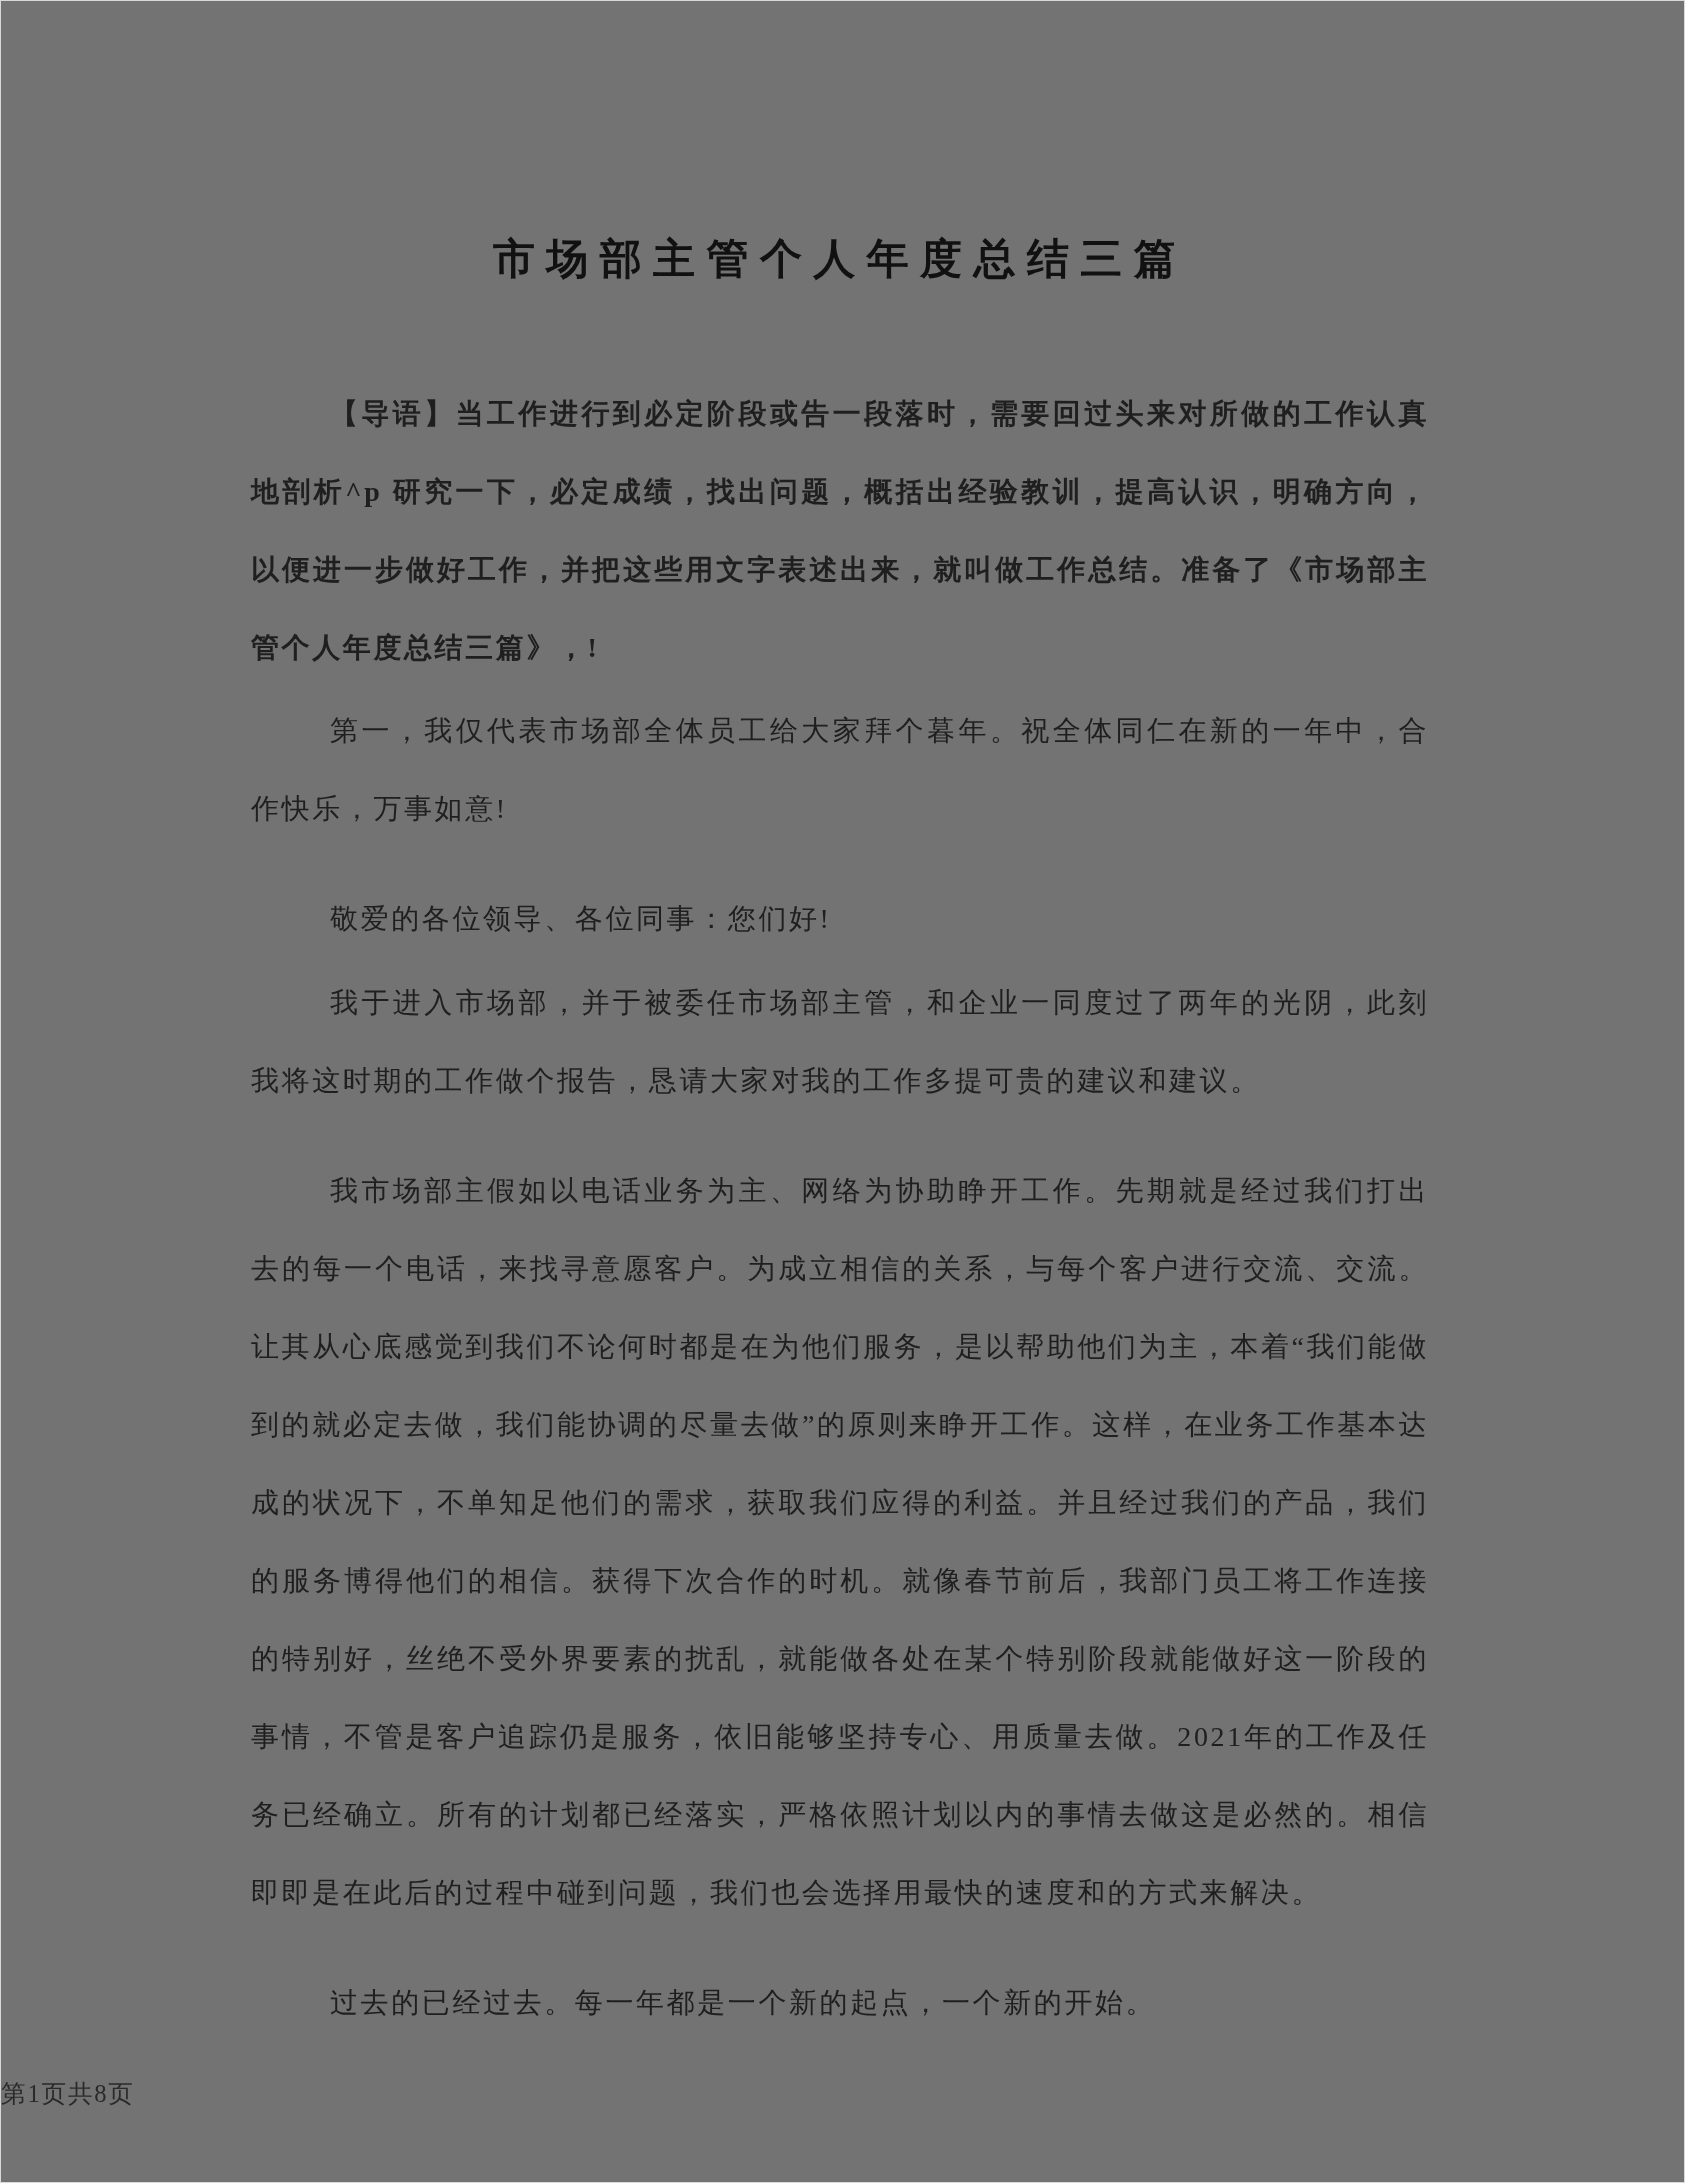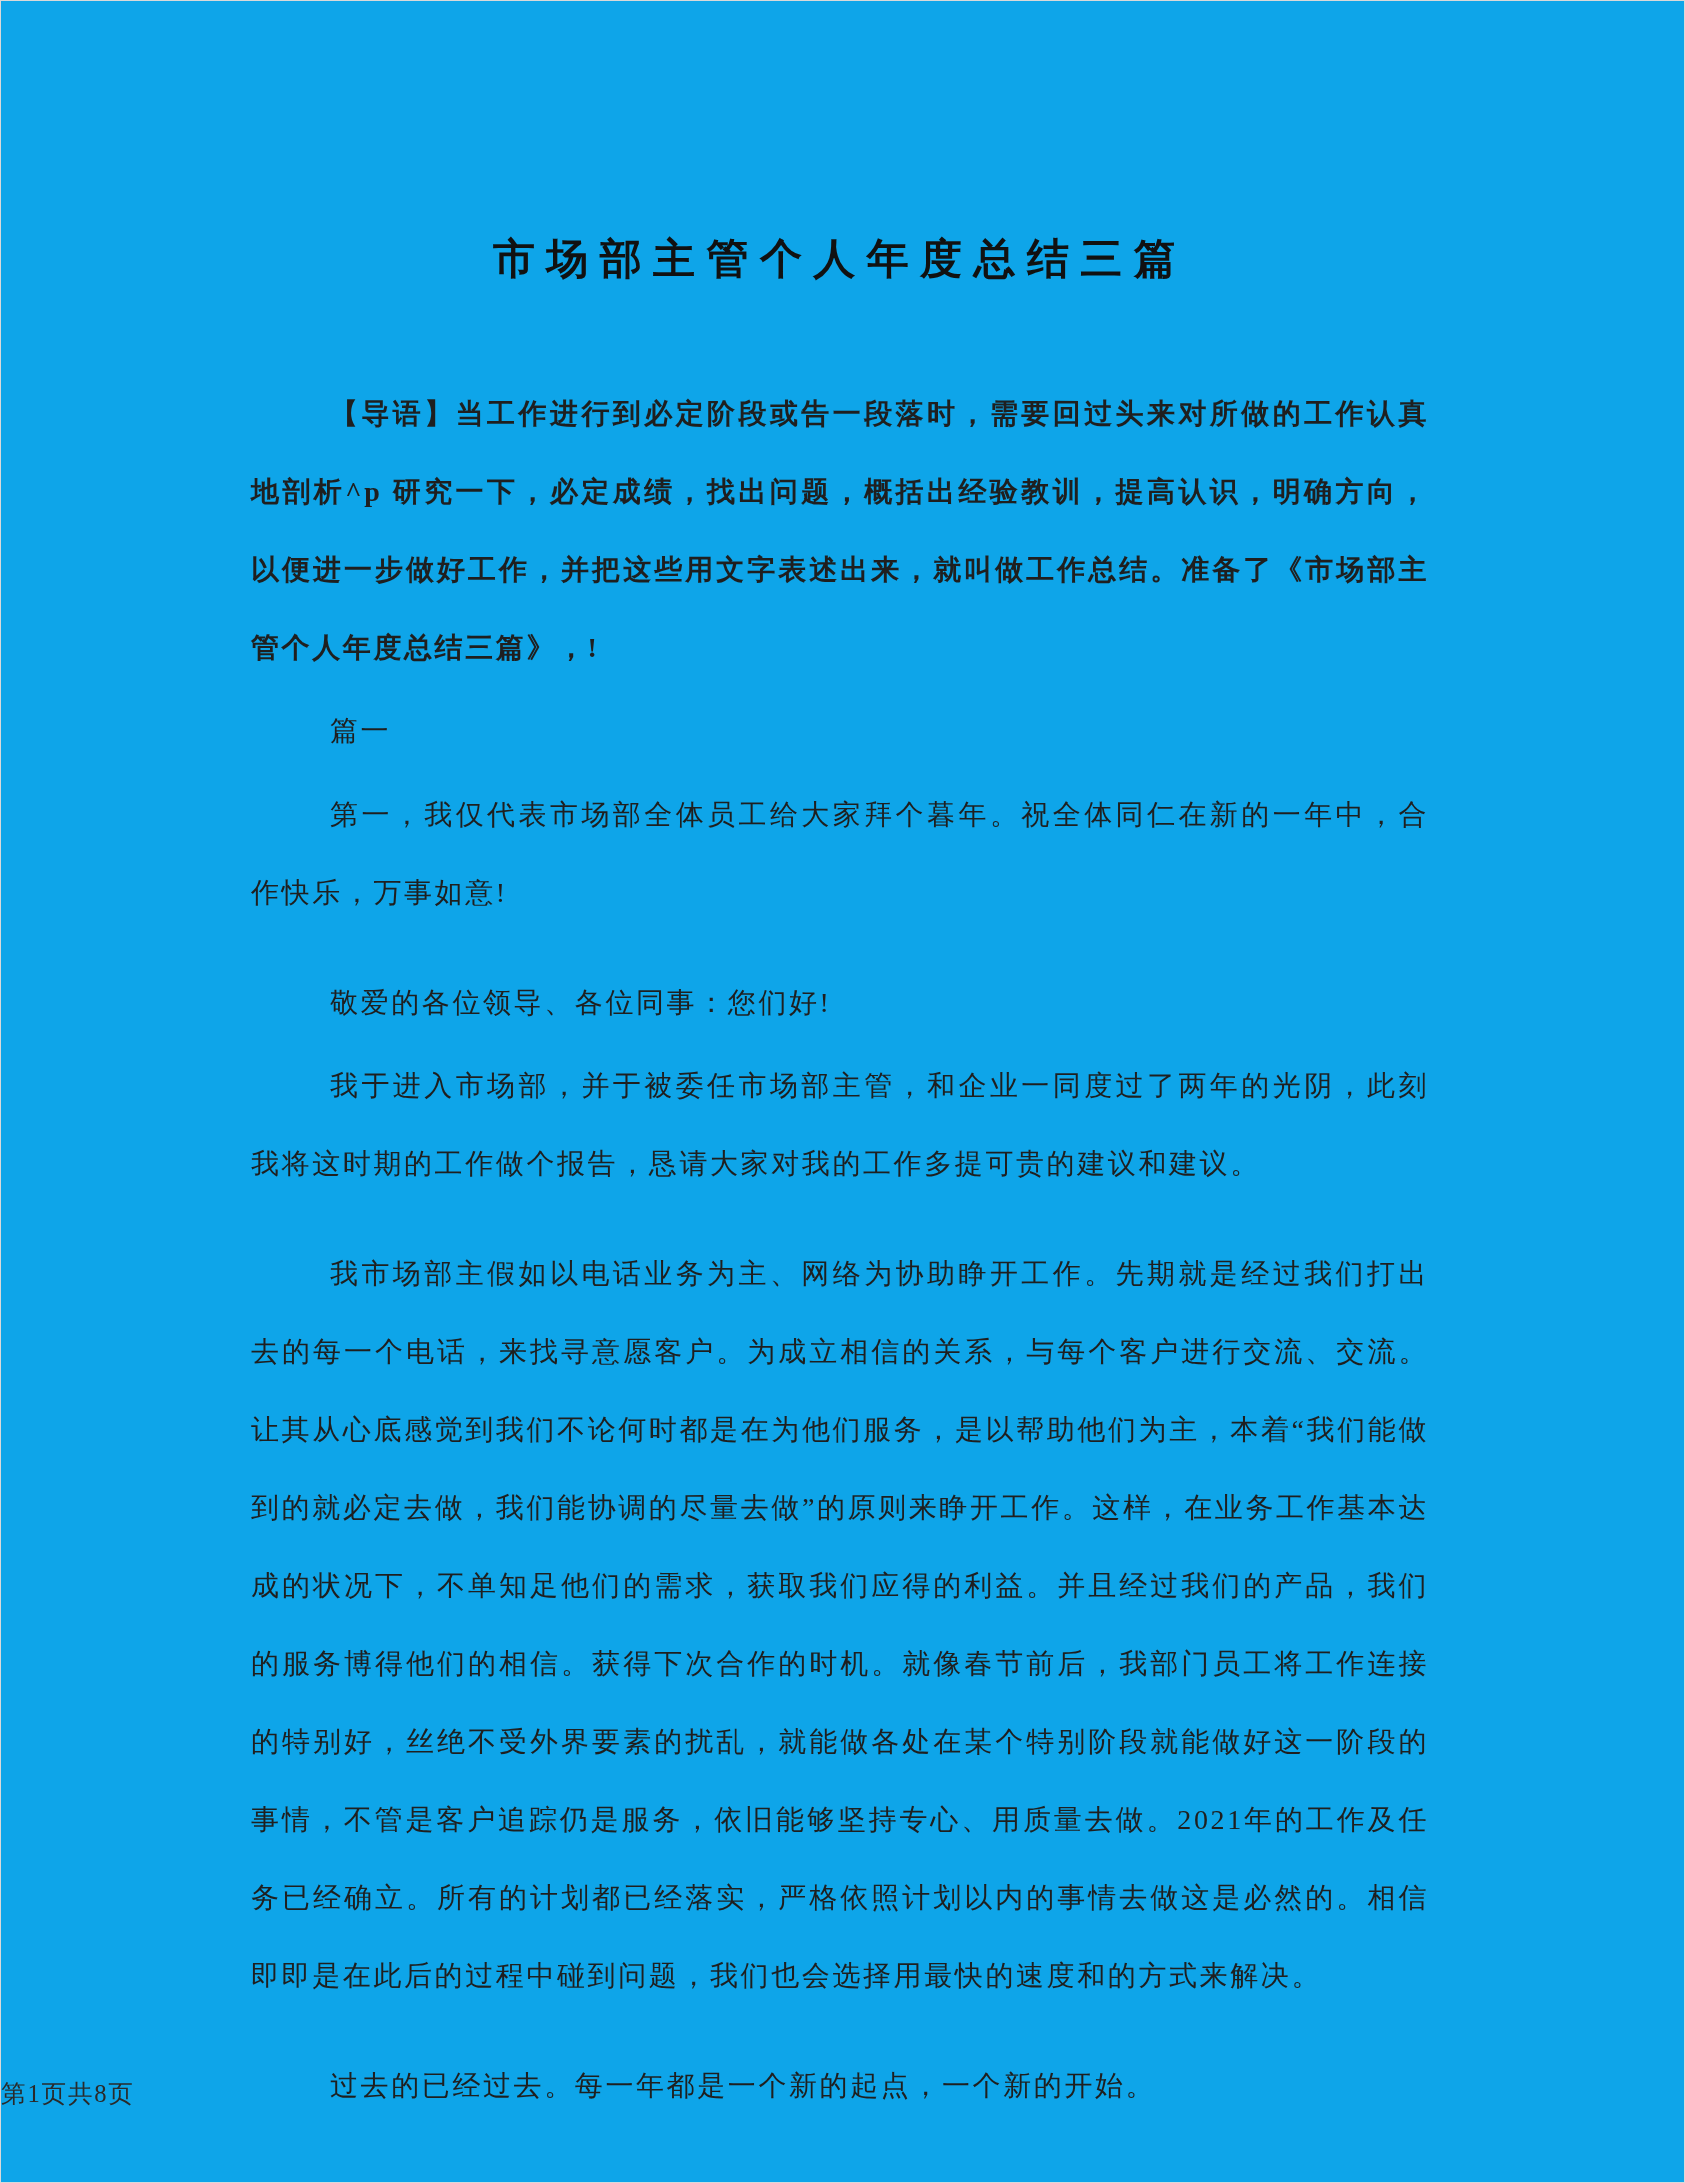--- a/index.html
+++ b/index.html
@@ -4,21 +4,21 @@
 <style>
   html, body {
     margin: 0;
     padding: 0;
     background: #ffffff;
   }
   .page {
     position: relative;
     width: 1685px;
     height: 2183px;
-    background: #0ea5e9;
+    background: #737373;
     border: 0.9px solid #d9d9d9;
     box-sizing: border-box;
     font-family: "Liberation Serif", "DejaVu Serif", serif;
     color: #1f1f1f;
     overflow: hidden;
   }
   .content {
     padding: 230px 255px 0 250px;
   }
   .doc-title {
@@ -56,21 +56,20 @@
 </head>
 <body>
 
 <div class="page">
   <div class="content">
 
     <h1 class="doc-title">市场部主管个人年度总结三篇</h1>
 
     <p class="para intro tight">【导语】当工作进行到必定阶段或告一段落时，需要回过头来对所做的工作认真地剖析^p 研究一下，必定成绩，找出问题，概括出经验教训，提高认识，明确方向，以便进一步做好工作，并把这些用文字表述出来，就叫做工作总结。准备了《市场部主管个人年度总结三篇》，!</p>
 
-    <p class="para tight">篇一</p>
 
     <p class="para">第一，我仅代表市场部全体员工给大家拜个暮年。祝全体同仁在新的一年中，合作快乐，万事如意!</p>
 
     <p class="para tight">敬爱的各位领导、各位同事：您们好!</p>
 
     <p class="para">我于进入市场部，并于被委任市场部主管，和企业一同度过了两年的光阴，此刻我将这时期的工作做个报告，恳请大家对我的工作多提可贵的建议和建议。</p>
 
     <p class="para">我市场部主假如以电话业务为主、网络为协助睁开工作。先期就是经过我们打出去的每一个电话，来找寻意愿客户。为成立相信的关系，与每个客户进行交流、交流。让其从心底感觉到我们不论何时都是在为他们服务，是以帮助他们为主，本着“我们能做到的就必定去做，我们能协调的尽量去做”的原则来睁开工作。这样，在业务工作基本达成的状况下，不单知足他们的需求，获取我们应得的利益。并且经过我们的产品，我们的服务博得他们的相信。获得下次合作的时机。就像春节前后，我部门员工将工作连接的特别好，丝绝不受外界要素的扰乱，就能做各处在某个特别阶段就能做好这一阶段的事情，不管是客户追踪仍是服务，依旧能够坚持专心、用质量去做。2021年的工作及任务已经确立。所有的计划都已经落实，严格依照计划以内的事情去做这是必然的。相信即即是在此后的过程中碰到问题，我们也会选择用最快的速度和的方式来解决。</p>
 
 

